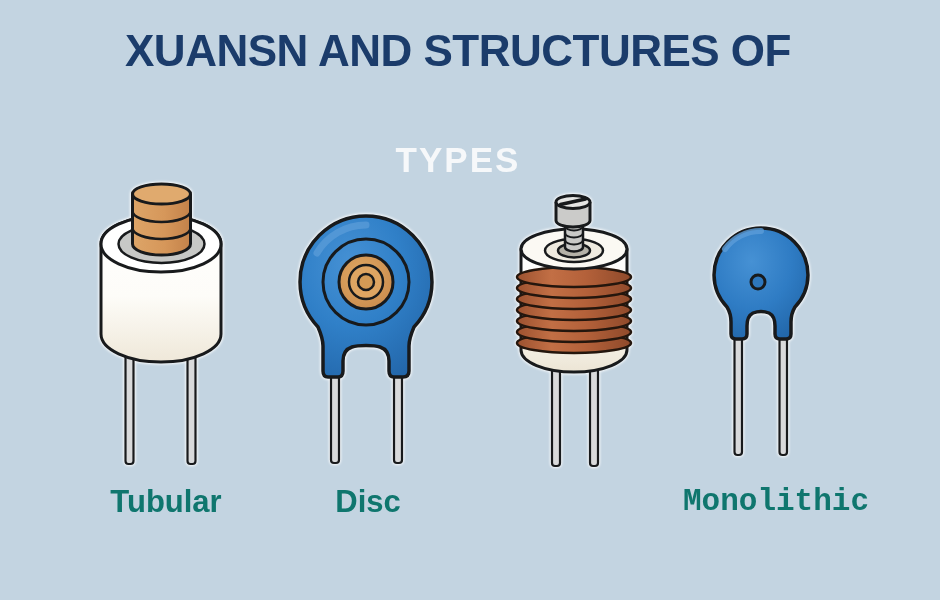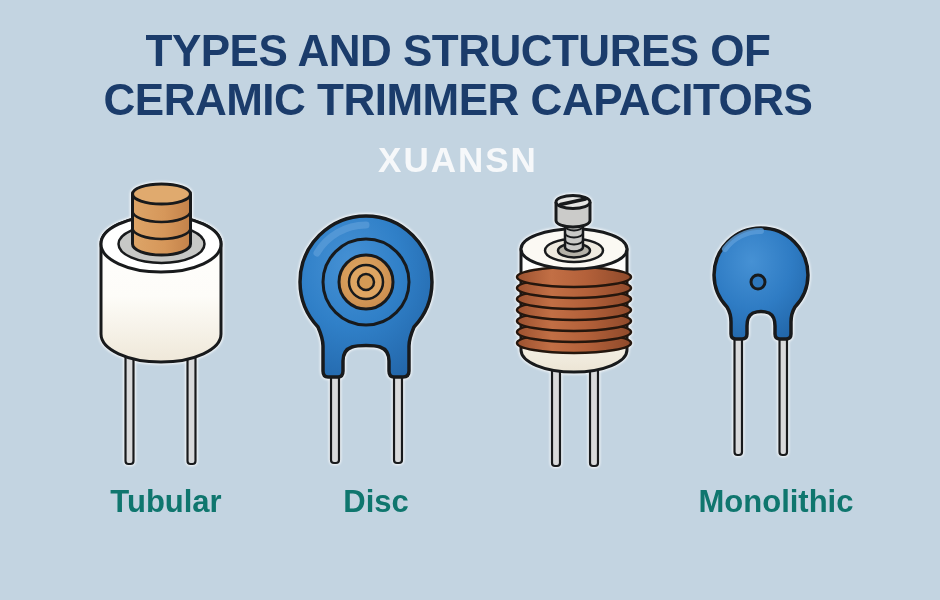--- a/index.html
+++ b/index.html
@@ -49,35 +49,34 @@
   .cap-label {
     position: absolute;
     top: 484px;
     transform: translateX(-50%);
     font-size: 31px;
     font-weight: bold;
     color: #0f766e;
     white-space: nowrap;
   }
   #label-tubular    { left: 166px; }
-  #label-disc      { left: 376px; }
+  #label-disc      { left: 368px; }
   #label-wirewound { left: 575px; }
-  #label-monolithic{ left: 776px; }
+  #label-monolithic{ left: 776px; font-family: Liberation Mono, monospace; }
 </style>
 </head>
 <body>
 
 <div class="canvas">
 
   <div class="title">
-    <div>TYPES AND STRUCTURES OF</div>
-    <div>CERAMIC TRIMMER CAPACITORS</div>
+    <div>XUANSN AND STRUCTURES OF</div>
   </div>
 
-  <div class="brand">XUANSN</div>
+  <div class="brand">TYPES</div>
 
   <svg id="svg-tubular" class="cap-svg" width="150" height="285" viewBox="0 0 150 285">
     <defs>
       <linearGradient id="tubBody" x1="0" y1="0" x2="0" y2="1">
         <stop offset="0" stop-color="#ffffff"></stop>
         <stop offset="0.55" stop-color="#fdfcf8"></stop>
         <stop offset="1" stop-color="#efe8d9"></stop>
       </linearGradient>
       <linearGradient id="knobGrad" x1="0" y1="0" x2="1" y2="0">
         <stop offset="0" stop-color="#dda568"></stop>

